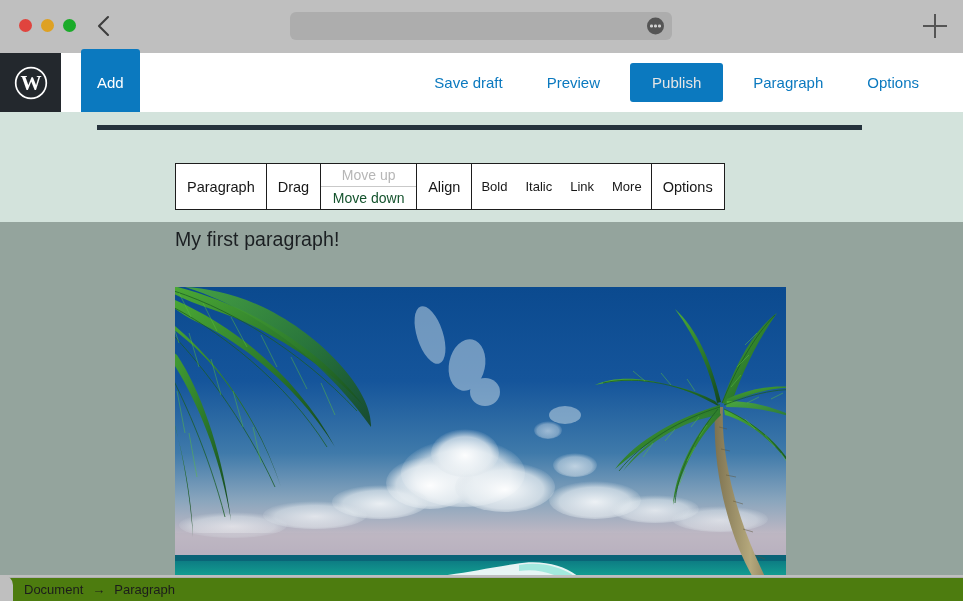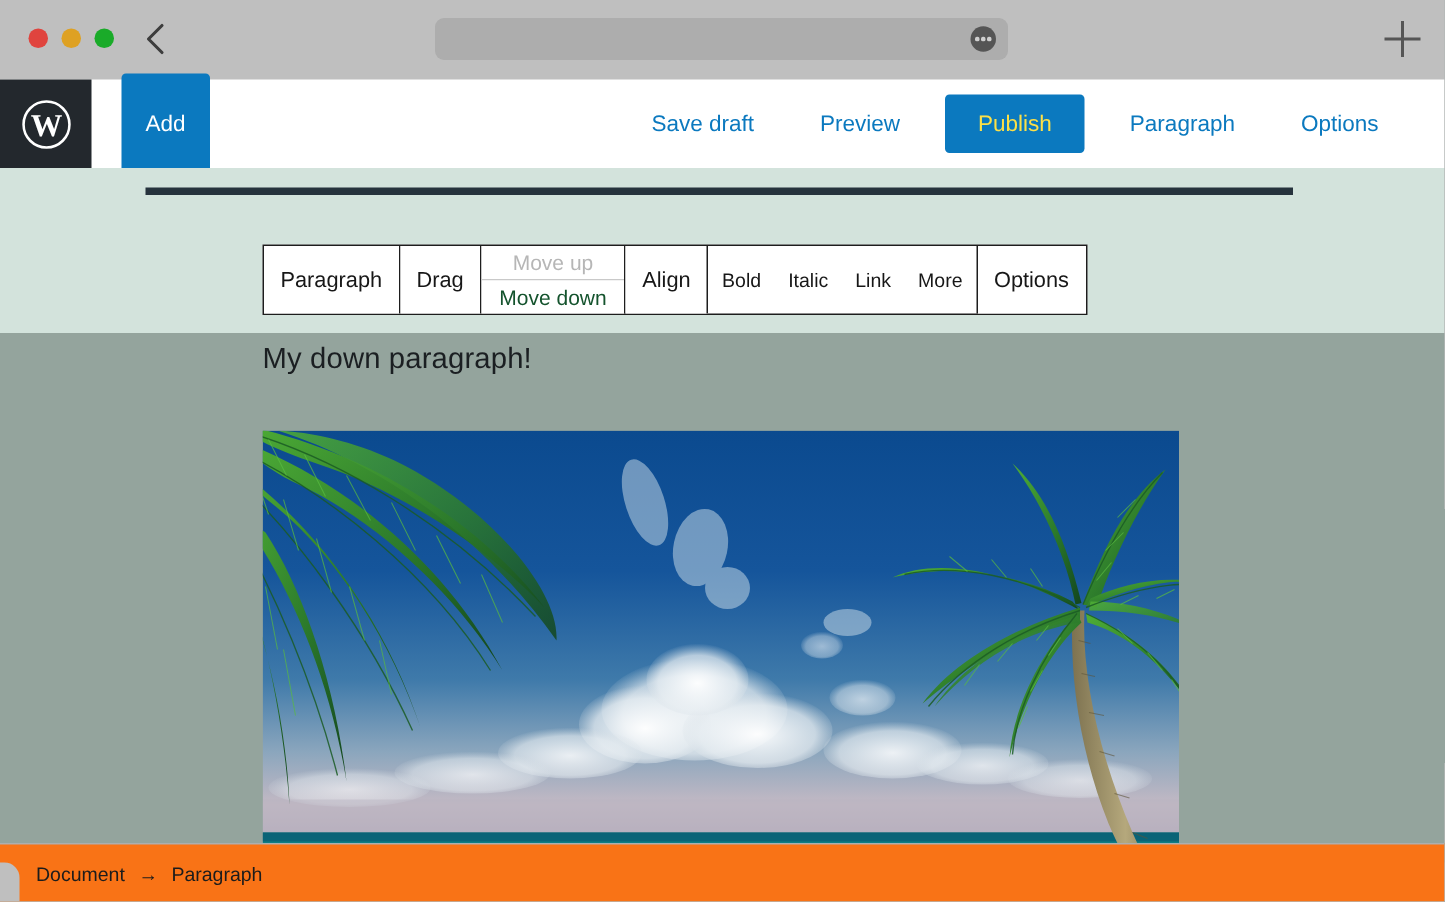--- a/index.html
+++ b/index.html
@@ -71,21 +71,21 @@
   .header-right {
     margin-left:auto; display:flex; align-items:center; gap:0;
     padding-right:22px;
   }
   .hdr-link {
     color:#0b79bf; font-size:15px;
     padding:11px 22px; cursor:pointer; background:none; border:none;
     font-family:inherit;
   }
   .hdr-link.primary {
-    background:#0b79bf; color:#fde047; border-radius:3px;
+    background:#0b79bf; color:#e5e5e5; border-radius:3px;
     margin:0 8px;
   }
 
   
   .canvas-top {
     position:absolute; left:0; top:112px; width:963px; height:110px;
     background:#d3e3dc;
   }
   .canvas-body {
     position:absolute; left:0; top:222px; width:963px; height:353px;
@@ -144,22 +144,22 @@
 
   .media-block {
     position:absolute; left:175px; top:287px;
     width:611px; height:288px;
     overflow:hidden;
   }
   .media-block svg { display:block; width:611px; height:330px; }
 
   
   .statusbar {
-    position:absolute; left:0; bottom:0; width:963px; height:39px;
-    background:#f97316;
+    position:absolute; left:0; bottom:0; width:963px; height:24px;
+    background:#4d7c0f;
     border-top:1px solid #aeaeae;
     display:flex; align-items:center;
     padding-left:24px;
     font-size:13px; color:#1c1c1c;
   }
   .crumb-arrow { margin:0 9px; font-size:13px; }
   .corner-notch {
     position:absolute; left:0; bottom:0; width:13px; height:26px;
     background:#bfbfbf; border-top-right-radius:10px;
   }
@@ -232,21 +232,21 @@
     <div class="bt-group">
       <span class="bt-inline">Bold</span>
       <span class="bt-inline">Italic</span>
       <span class="bt-inline">Link</span>
       <span class="bt-inline">More</span>
     </div>
 
     <div class="bt-cell">Options</div>
   </div>
 
-  <div class="para-text">My down paragraph!</div>
+  <div class="para-text">My first paragraph!</div>
 
   <div class="media-block">
     <svg viewBox="0 0 611 330" preserveAspectRatio="none" aria-hidden="true">
       <defs>
         <linearGradient id="sky" x1="0" y1="0" x2="0" y2="1">
           <stop offset="0%" stop-color="#0b4a8f"></stop>
           <stop offset="35%" stop-color="#15559b"></stop>
           <stop offset="62%" stop-color="#3f7aaa"></stop>
           <stop offset="80%" stop-color="#8ba6bd"></stop>
           <stop offset="93%" stop-color="#c3b9c4"></stop>

